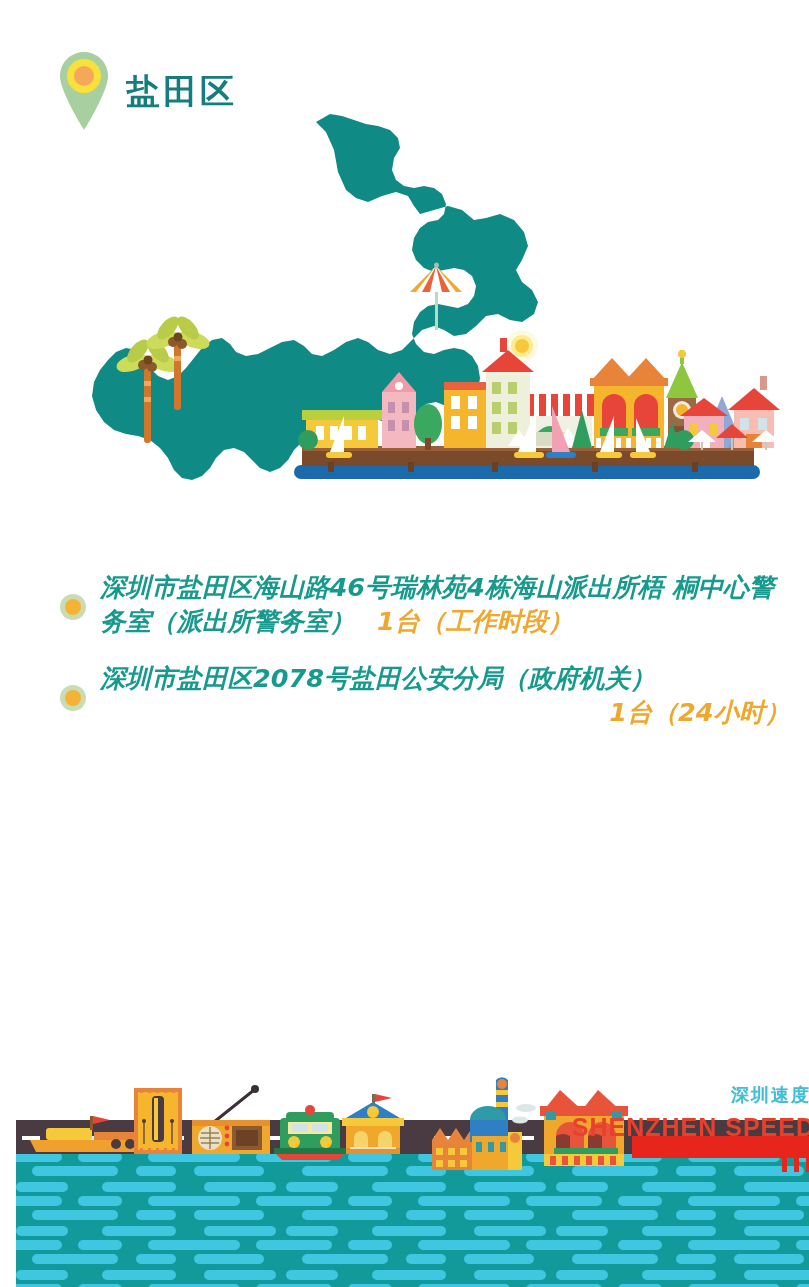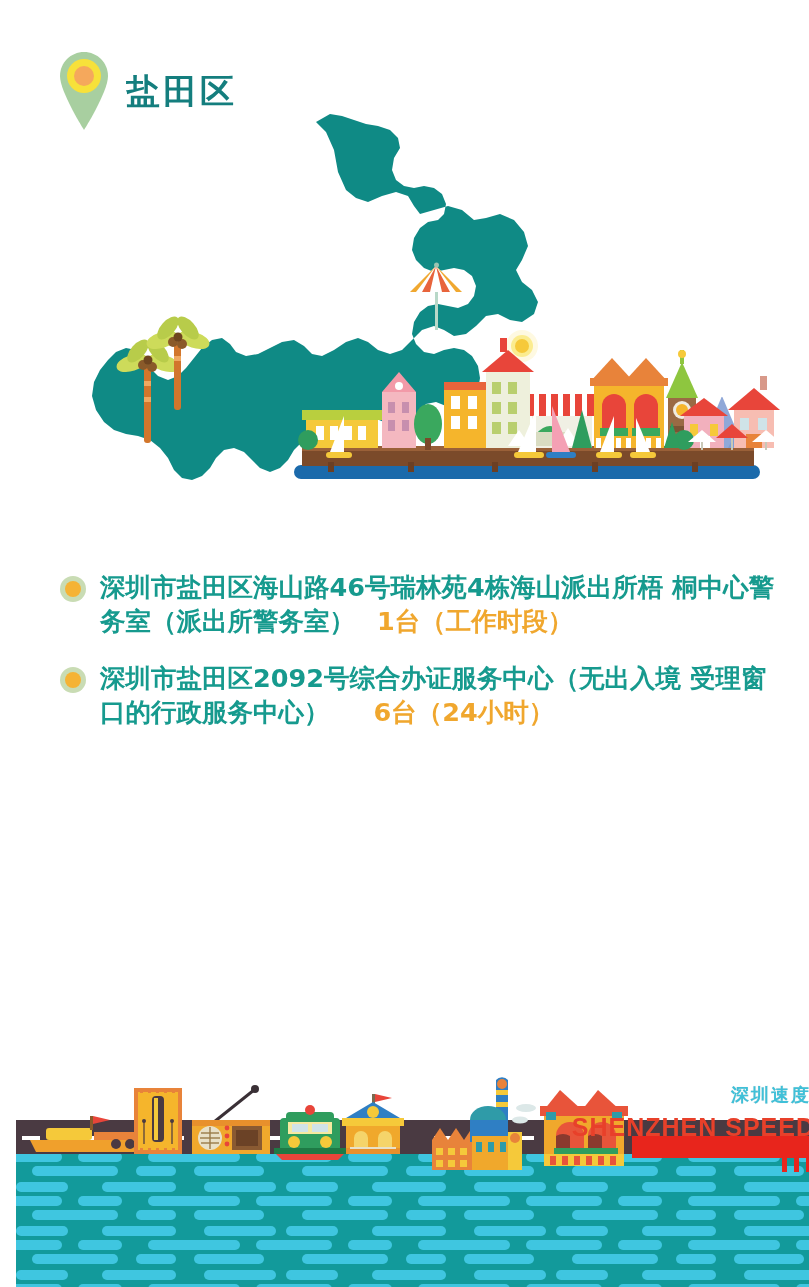--- a/index.html
+++ b/index.html
@@ -19,21 +19,21 @@
     font-size:34px;font-weight:700;color:#147e7e;letter-spacing:3px;
     line-height:1;
   }
 
   
   .map-wrap{position:absolute;left:0;top:110px;width:809px;height:420px;}
   .map-wrap svg{display:block;}
 
   
   .list{position:absolute;left:44px;top:570px;width:730px;}
-  .item{display:flex;align-items:flex-start;margin-bottom:22px;}
+  .item{display:flex;align-items:center;margin-bottom:22px;font-style:italic;}
   .bullet{
     flex:0 0 auto;width:26px;height:26px;border-radius:50%;
     background:#c9dcb4;display:flex;align-items:center;justify-content:center;
     margin-top:6px;margin-right:14px;
   }
   .bullet i{display:block;width:16px;height:16px;border-radius:50%;background:#f5b335;}
   .item-text{
     flex:1 1 auto;
     font-size:25.5px;line-height:1.35;font-weight:700;color:#169a8e;
     letter-spacing:0px;
@@ -335,30 +335,30 @@
       <span class="bullet">
           <i></i>
         </span>
       <div class="item-text">
         <span>深圳市盐田区海山路46号瑞林苑4栋海山派出所梧</span>
         <span>桐中心警务室（派出所警务室）</span><span class="sp"></span><span class="qty">1台（工作时段）</span>
       </div>
     </div>
 
 
-
     <div class="item">
       <span class="bullet">
           <i></i>
         </span>
       <div class="item-text">
-        <span>深圳市盐田区2092号综合办证服务中心（无出入境</span>
-        <span>受理窗口的行政服务中心）</span><span class="sp"></span><span class="sp"></span><span class="qty">6台（24小时）</span>
+        <span>深圳市盐田区2078号盐田公安分局（政府机关）</span>
+        <span class="qty right-line">1台（24小时）</span>
       </div>
     </div>
+
 
   </div>
 
   <div class="footer">
     <svg width="809" height="237" viewBox="0 0 809 237">
       <defs>
         <pattern id="waves" x="0" y="0" width="270" height="44" patternUnits="userSpaceOnUse">
           <rect width="270" height="44" fill="#129a9b"></rect>
           <g fill="#3fc6e0">
             <rect x="0" y="0" width="52" height="10" rx="5"></rect>

